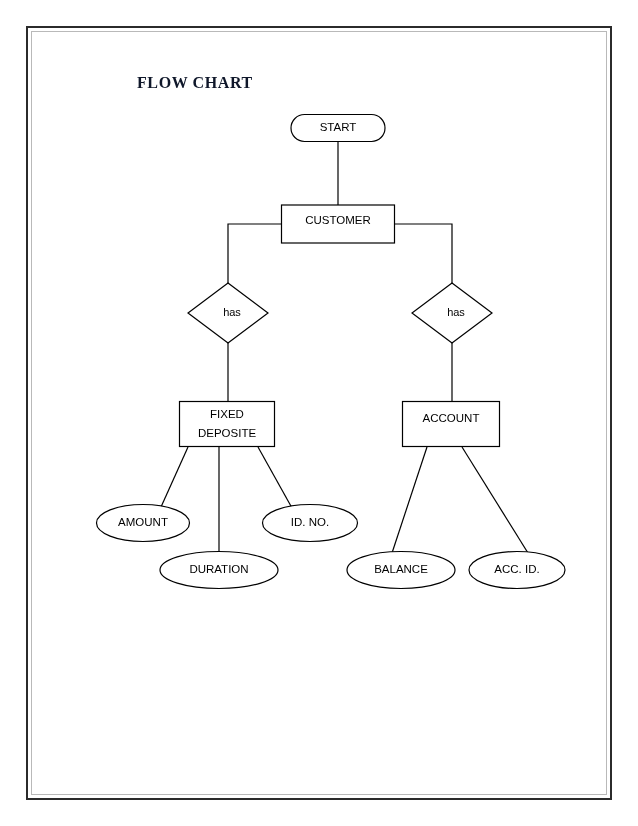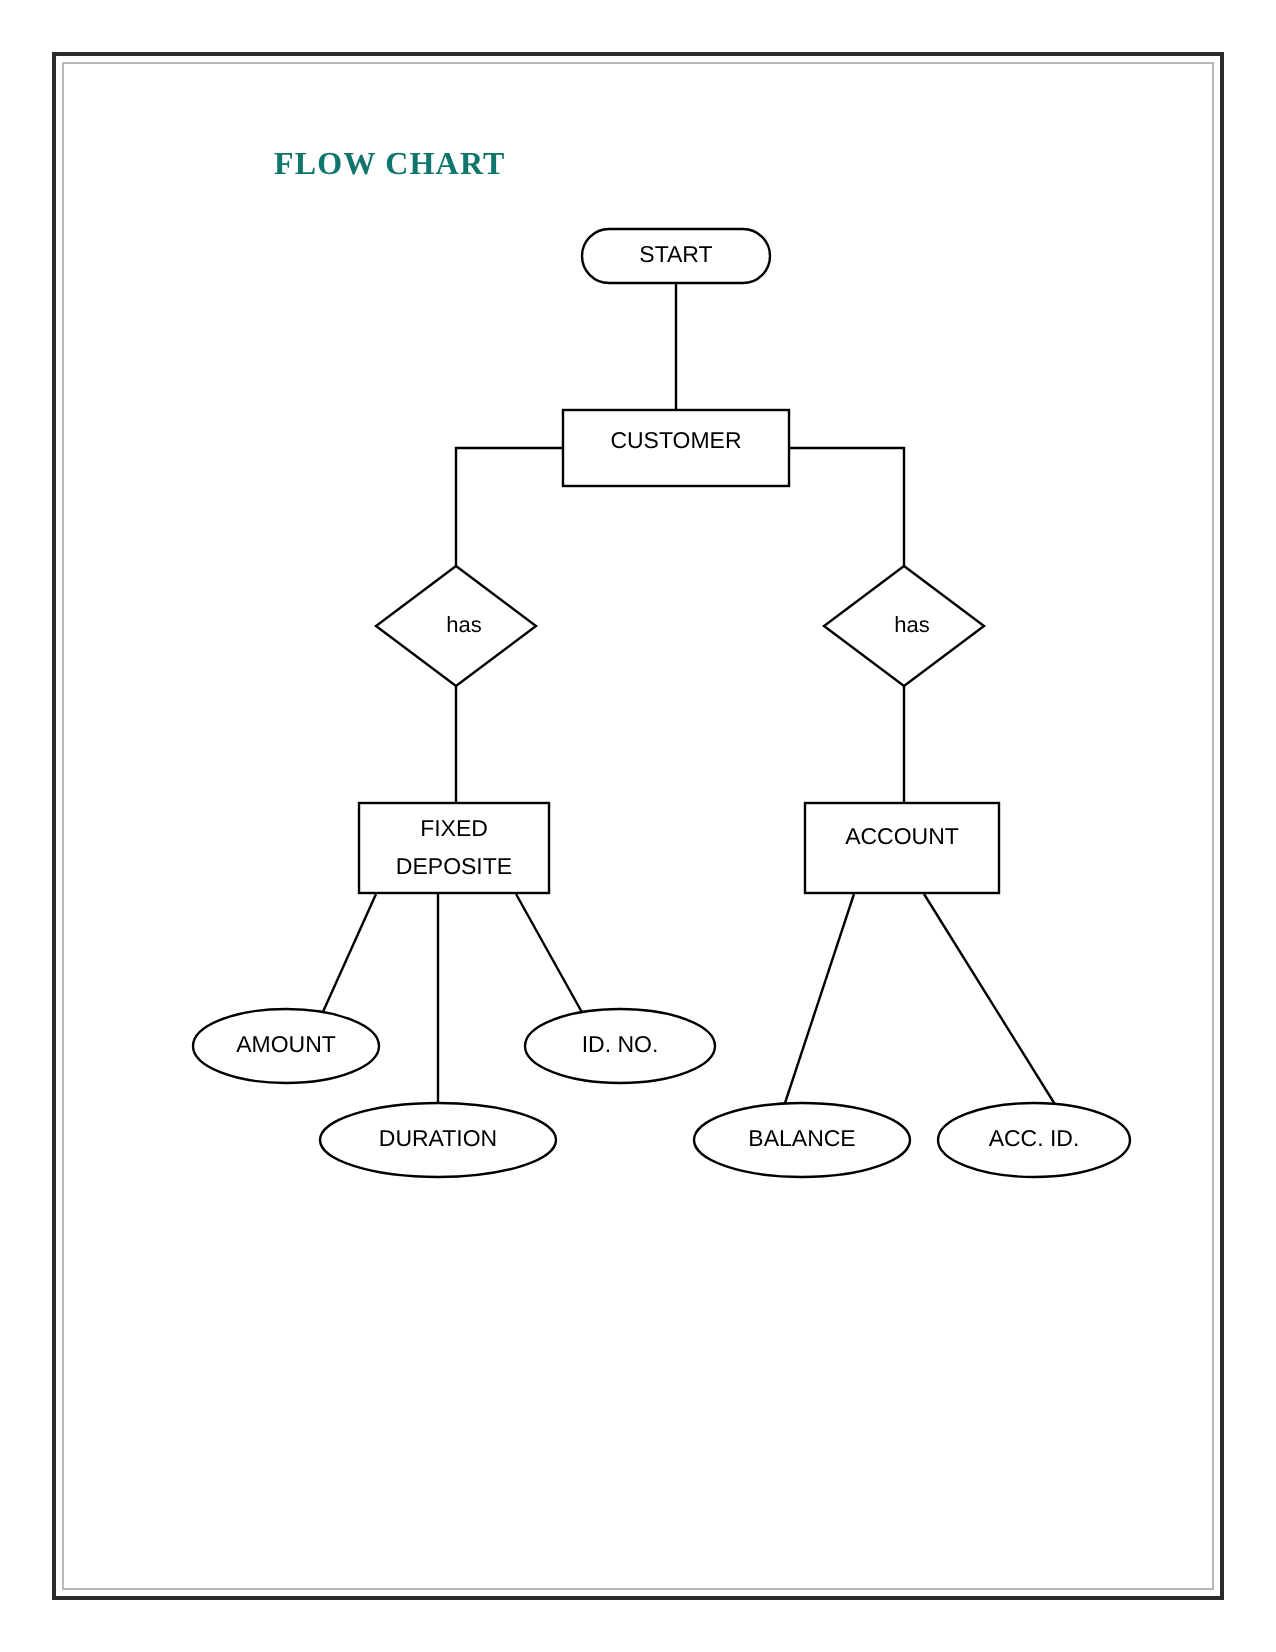--- a/index.html
+++ b/index.html
@@ -42,21 +42,21 @@
     background: #ffffff;
   }
   .page-title {
     position: absolute;
     left: 137px;
     top: 74px;
     font-family: "Liberation Serif", "DejaVu Serif", serif;
     font-weight: bold;
     font-size: 16px;
     letter-spacing: 0.6px;
-    color: #0f766e;
+    color: #0f172a;
     white-space: nowrap;
   }
   .diagram-canvas {
     position: absolute;
     left: 0;
     top: 0;
     width: 638px;
     height: 826px;
   }
   svg text {

